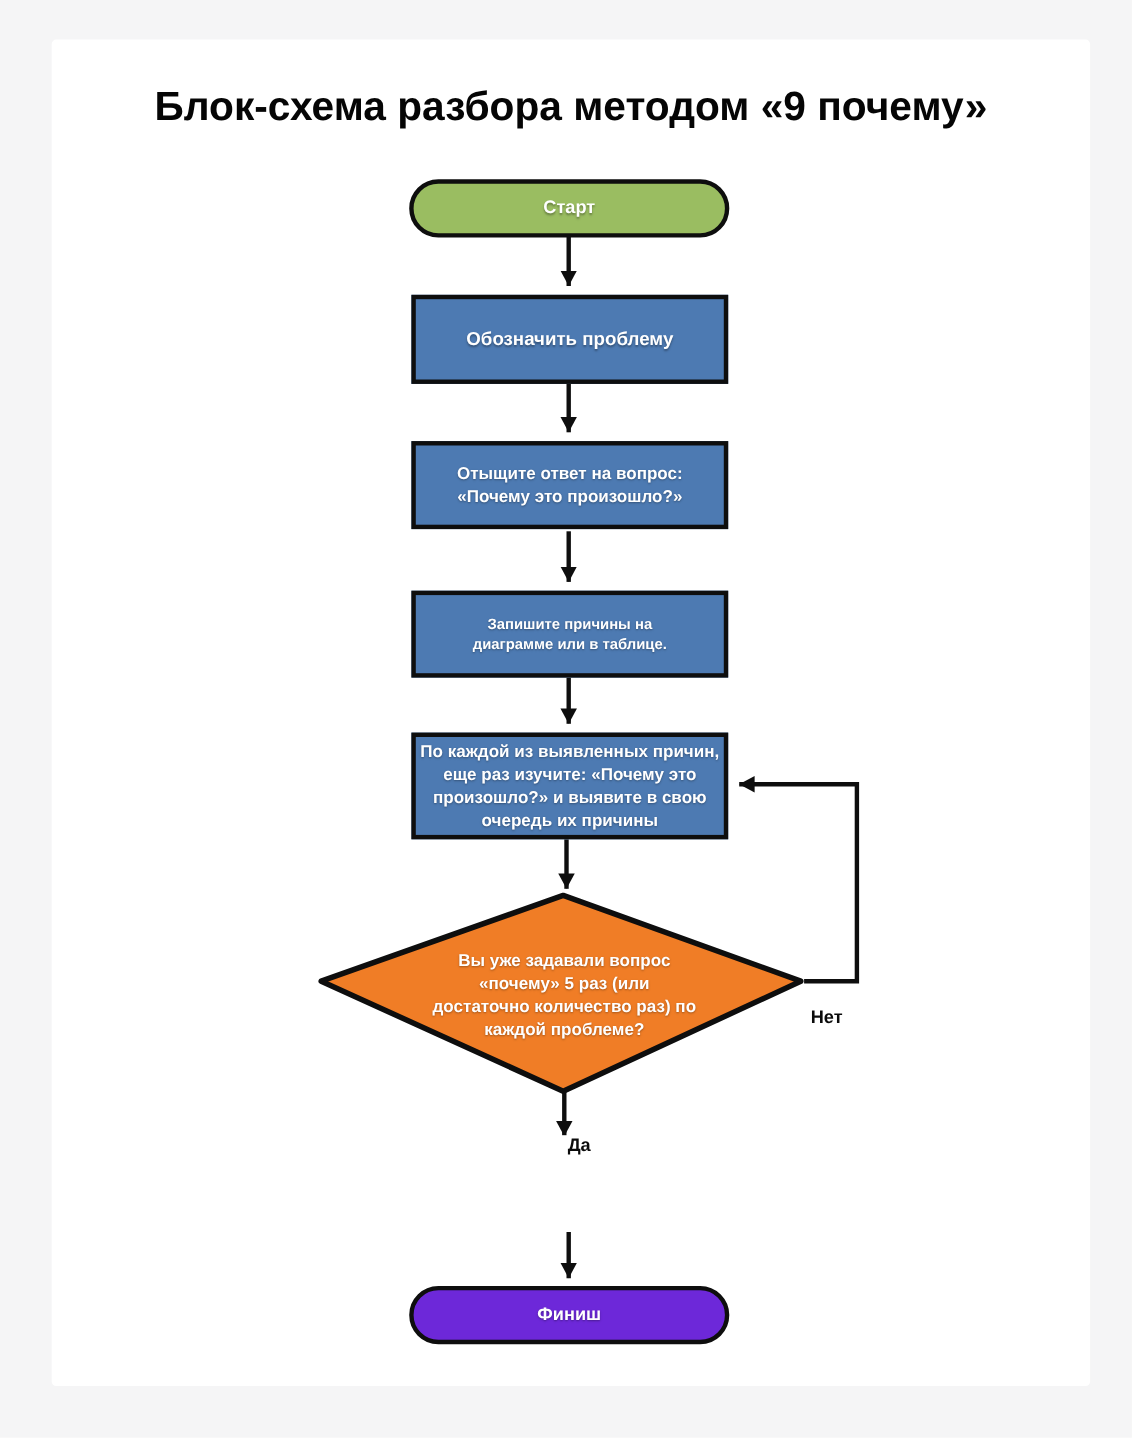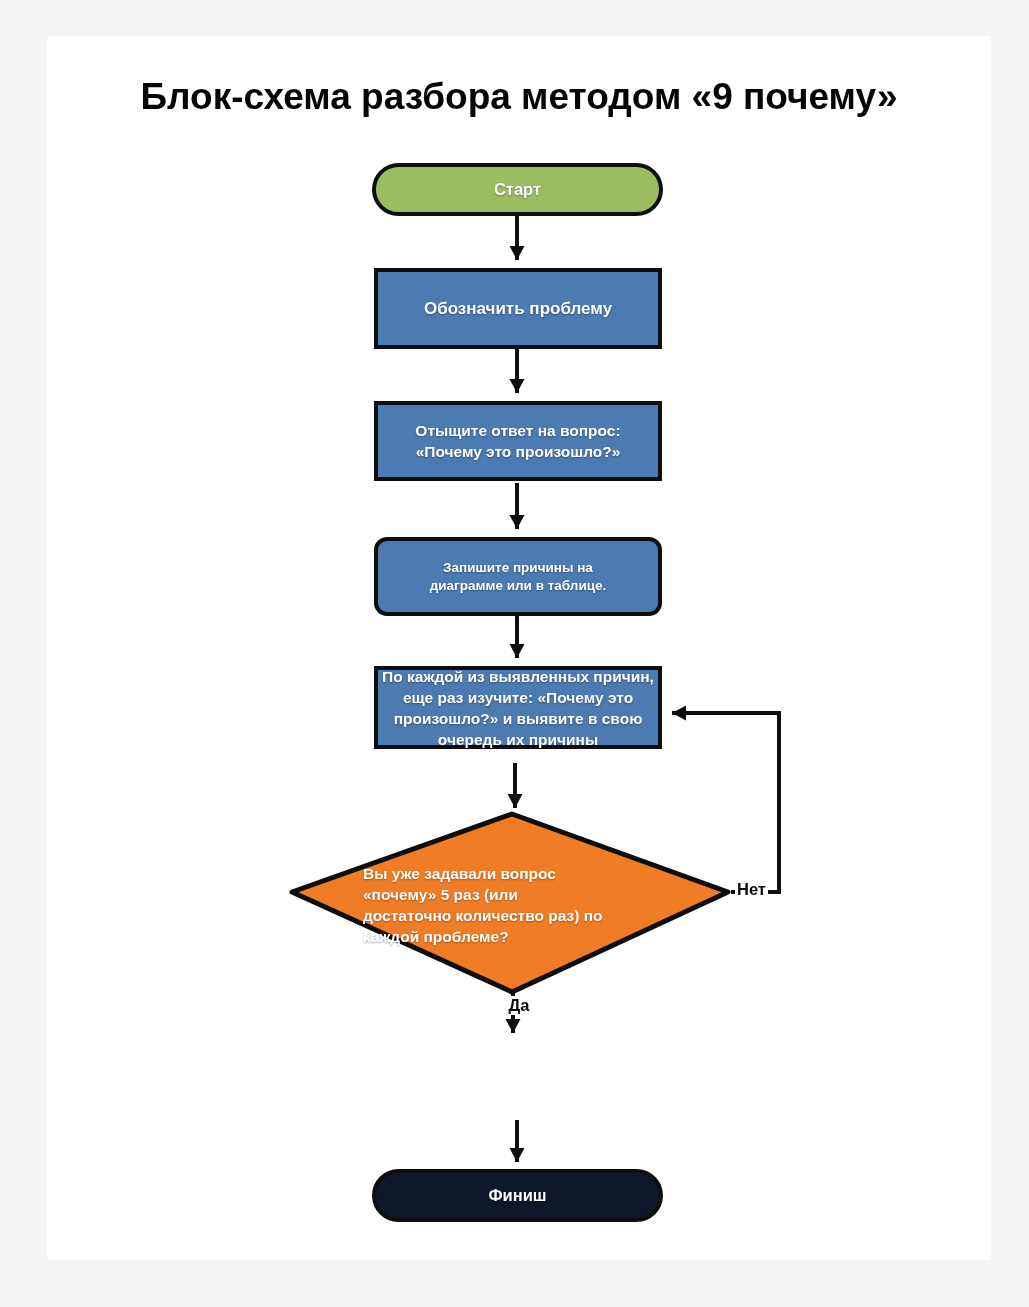--- a/index.html
+++ b/index.html
@@ -37,50 +37,52 @@
     font-weight: bold;
     text-shadow: 0 1px 2px rgba(0,0,0,0.35);
     white-space: pre-line;
   }
   .pill {
     border: 4px solid #0e0e0e;
     border-radius: 27px;
     font-size: 16.5px;
   }
   .pill.start { left: 372px; top: 163px; width: 291px; height: 53px; background: #9abd61; }
-  .pill.finish { left: 372px; top: 1169px; width: 291px; height: 53px; background: #0f172a; }
+  .pill.finish { left: 372px; top: 1169px; width: 291px; height: 53px; background: #6d28d9; }
   .proc {
     border: 4px solid #0e0e0e;
     background: #4d7ab2;
     left: 374px; width: 288px;
   }
   .proc.b1 { top: 268px; height: 81px; font-size: 17px; }
   .proc.b2 { top: 401px; height: 80px; font-size: 15.5px; line-height: 21px; }
-  .proc.b3 { top: 537px; height: 79px; font-size: 13.5px; line-height: 18px; border-radius: 13px; }
-  .proc.b4 { top: 666px; height: 83px; font-size: 15.5px; line-height: 21px; }
+  .proc.b3 { top: 537px; height: 79px; font-size: 13.5px; line-height: 18px; }
+  .proc.b4 { top: 666px; height: 97px; font-size: 15.5px; line-height: 21px; }
   .proc.b5 { top: 1040px; height: 80px; font-size: 17px; line-height: 23px; }
   .diamond-text {
     position: absolute;
     left: 363px; top: 863px; width: 300px;
+    text-align: center;
     color: #ffffff;
     font-weight: bold;
     font-size: 15.5px;
     line-height: 21px;
     text-shadow: 0 1px 2px rgba(0,0,0,0.35);
     white-space: pre-line;
   }
   .edge-label {
     position: absolute;
     background: #ffffff;
     color: #0b0b0b;
     font-weight: bold;
     font-size: 16.5px;
     padding: 0 2px;
+    margin-top: 36px;
   }
-  .edge-label.yes { left: 499px; top: 996px; width: 36px; text-align: center; }
+  .edge-label.yes { left: 499px; top: 996px; width: 36px; text-align: right; }
   .edge-label.no  { left: 735px; top: 880px; }
   svg.wires { position: absolute; inset: 0; width: 1029px; height: 1307px; }
 </style>
 </head>
 <body>
 
 <div class="stage">
 
   <div class="card"></div>
 

